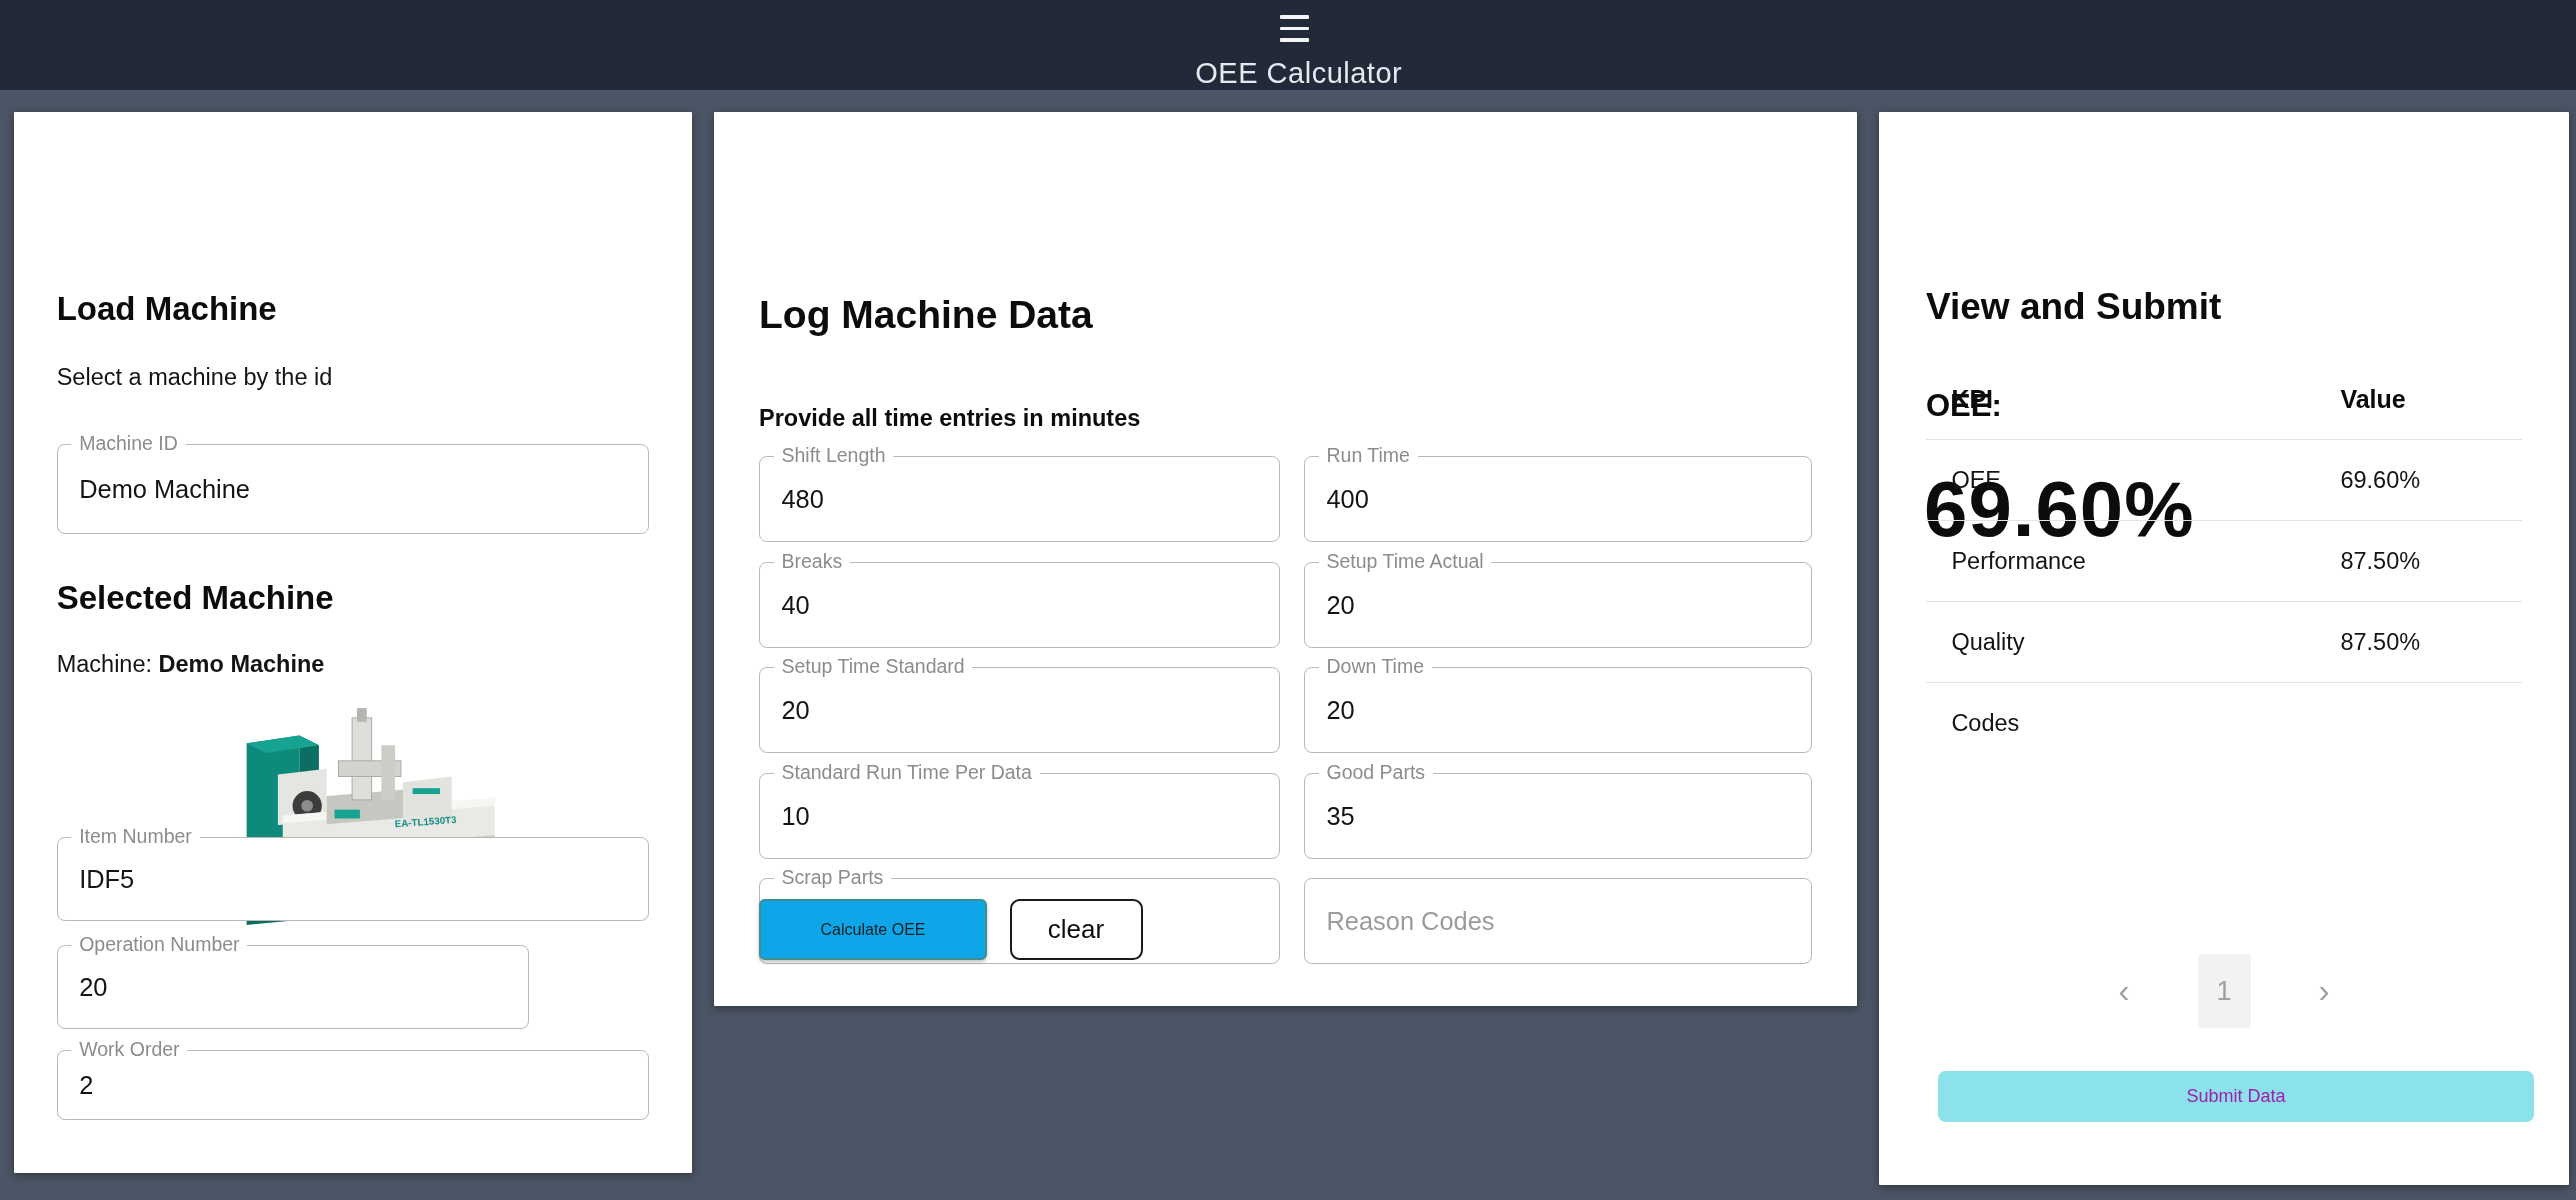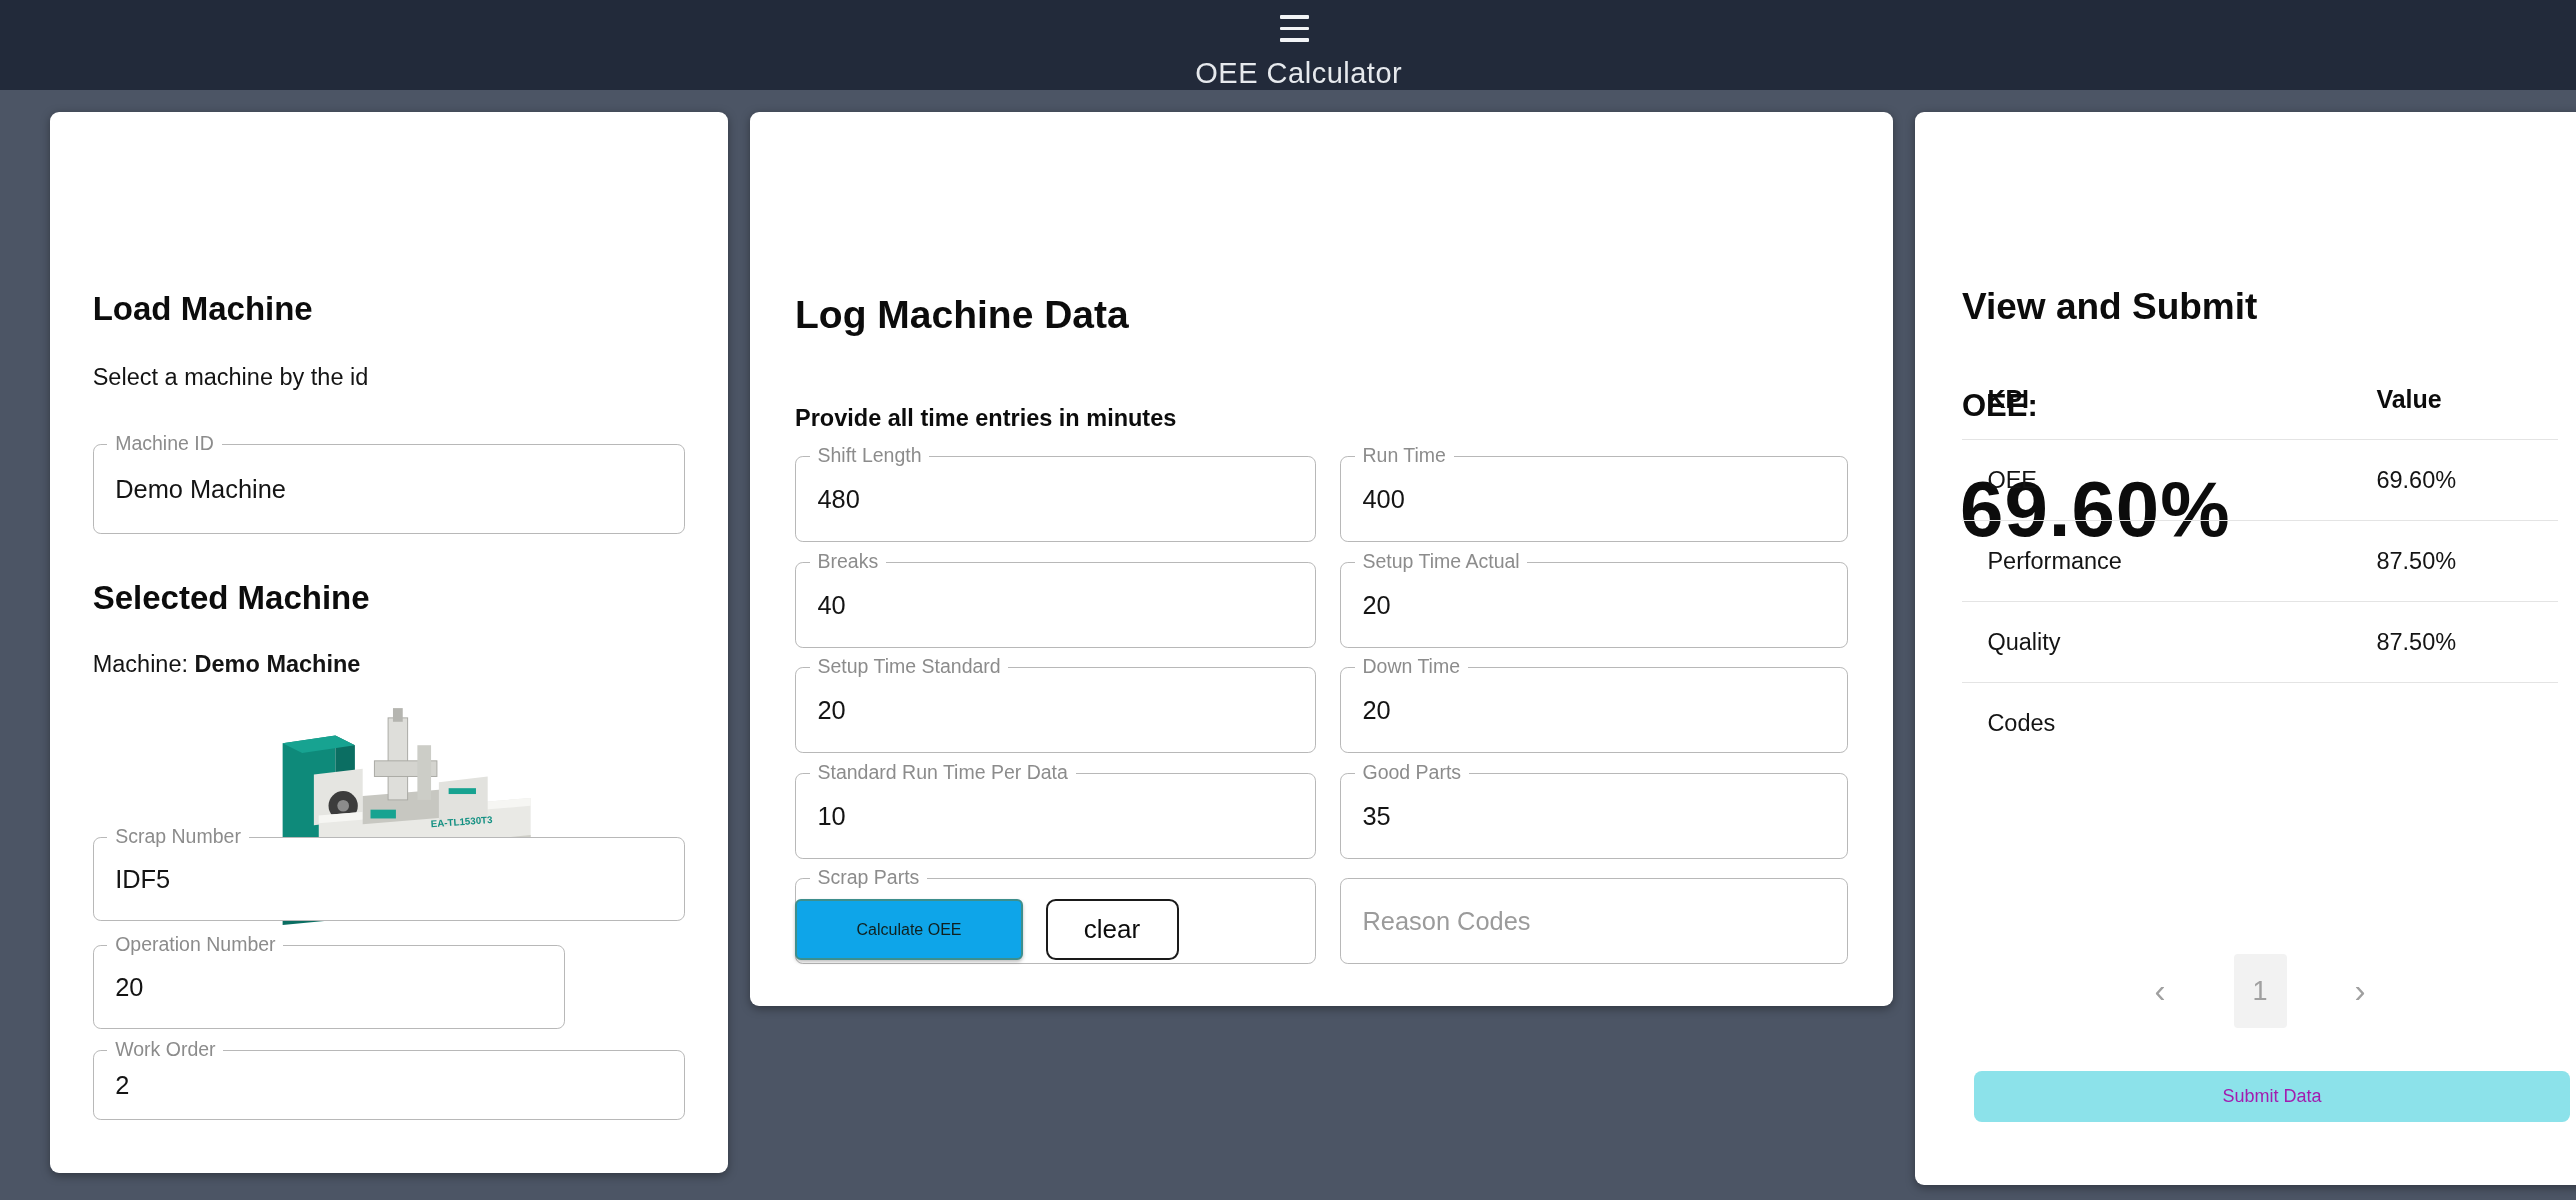--- a/index.html
+++ b/index.html
@@ -18,23 +18,22 @@
   .menu-btn {
     width:59px; height:59px; margin-left:23.5px;
     display:flex; flex-direction:column; justify-content:center; gap:7.8px;
     cursor:pointer; padding-left:9.8px;
   }
   .menu-btn span { display:block; width:29px; height:3.9px; background:#f2f4f6; border-radius:1px; }
   .appbar-title { color:#e6e9ed; font-size:29px; margin-left:21.5px; letter-spacing:0.5px; }
 
   
   .card {
-    position:absolute; background:#ffffff; border-radius:9px;
+    position:absolute; background:#ffffff; border-radius:1px;
     box-shadow:0 2.9px 9.8px rgba(0,0,0,0.35);
-    margin-left:36px;
   }
   .card-left  { left:13.7px;   top:112px; width:678px;  height:1061px; }
   .card-mid   { left:714px;  top:112px; width:1143px; height:894px;  }
   .card-right { left:1879px; top:112px; width:690px;  height:1073px; }
 
   h1.title34 { font-size:33px; font-weight:bold; color:#0c0c0c; }
   h1.title40 { font-size:39px; font-weight:bold; color:#0c0c0c; }
   h1.title38 { font-size:37px; font-weight:bold; color:#0c0c0c; }
 
   
@@ -169,21 +168,21 @@
 
     <polygon points="150,152 206,146 206,198 150,204" fill="#0e8a7a"></polygon>
     <polygon points="246,140 300,134 300,184 246,190" fill="#0e8a7a"></polygon>
     <polygon points="58,198 122,190 122,218 58,224" fill="#0b6e62"></polygon>
 
     <text x="122" y="150" font-family="Liberation Sans, sans-serif" font-size="12" font-weight="bold" fill="#149183" transform="rotate(-4 122 150)">EagleTec</text>
     <text x="210" y="124" font-family="Liberation Sans, sans-serif" font-size="10" font-weight="bold" fill="#149183" transform="rotate(-4 210 124)">EA-TL1530T3</text>
   </svg>
 
   <div class="ofield f-item">
-    <span class="flabel">Scrap Number</span>
+    <span class="flabel">Item Number</span>
     <input value="IDF5" style="">
   </div>
   <div class="ofield f-op">
     <span class="flabel">Operation Number</span>
     <input value="20" style="">
   </div>
   <div class="ofield f-wo">
     <span class="flabel">Work Order</span>
     <input value="2" style="">
   </div>

